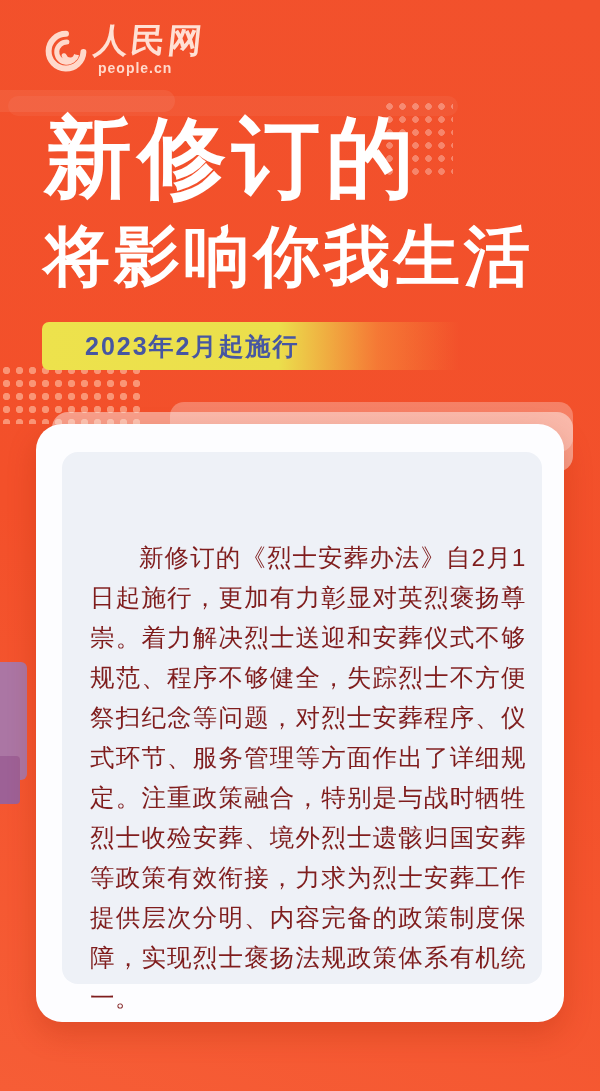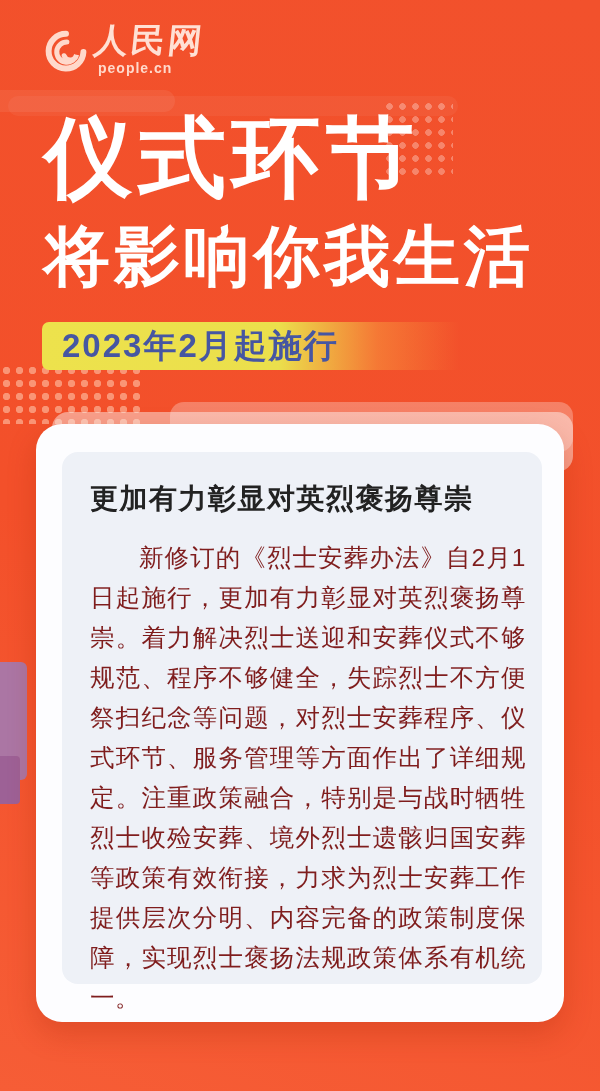--- a/index.html
+++ b/index.html
@@ -50,22 +50,22 @@
     background-size:13px 13px;
   }
   
   .badge{
     position:absolute;left:42px;top:322px;width:430px;height:48px;
     border-radius:7px;
     background:linear-gradient(90deg,#ede24c 0%,#ebdf4c 55%,rgba(247,153,61,0.55) 78%,rgba(247,110,45,0) 97%);
     display:flex;align-items:center;
   }
   .badge-label{
-    font-size:33px;font-weight:700;color:#4656a2;
-    letter-spacing:2px;padding-left:20px;white-space:nowrap;
+    font-size:25px;font-weight:700;color:#4656a2;
+    letter-spacing:2px;padding-left:20px;white-space:nowrap;margin-left:23px;
   }
   
   .purple-bar{position:absolute;left:0;top:662px;width:27px;height:118px;
     background:#ab76a4;border-radius:0 6px 6px 0;}
   .purple-bar-dark{position:absolute;left:0;top:756px;width:20px;height:48px;
     background:#9d6196;border-radius:0 4px 4px 0;}
   
   .ghost-far{position:absolute;left:170px;top:402px;width:403px;height:50px;
     border-radius:14px;background:rgba(255,255,255,0.28);}
   .ghost-near{position:absolute;left:52px;top:412px;width:521px;height:60px;
@@ -104,36 +104,35 @@
     </svg>
     <div class="logo-texts">
       <div class="logo-brand">人民网</div>
       <div class="logo-domain">people.cn</div>
     </div>
   </div>
 
   <div class="band2"></div>
   <div class="band1"></div>
 
-  <div class="title-line1">仪式环节</div>
+  <div class="title-line1">新修订的</div>
   <div class="title-line2">将影响你我生活</div>
 
   <div class="dots-title"></div>
   <div class="dots-badge"></div>
 
   <div class="badge">
     <span class="badge-label">2023年2月起施行</span>
   </div>
 
   <div class="purple-bar"></div>
   <div class="purple-bar-dark"></div>
 
   <div class="ghost-far"></div>
   <div class="ghost-near"></div>
 
   <div class="card">
     <div class="card-panel">
-      <div class="card-heading">更加有力彰显对英烈褒扬尊崇</div>
       <p class="card-body">新修订的《烈士安葬办法》自2月1日起施行，更加有力彰显对英烈褒扬尊崇。着力解决烈士送迎和安葬仪式不够规范、程序不够健全，失踪烈士不方便祭扫纪念等问题，对烈士安葬程序、仪式环节、服务管理等方面作出了详细规定。注重政策融合，特别是与战时牺牲烈士收殓安葬、境外烈士遗骸归国安葬等政策有效衔接，力求为烈士安葬工作提供层次分明、内容完备的政策制度保障，实现烈士褒扬法规政策体系有机统一。</p>
     </div>
   </div>
 
 </div>
 
 </body></html>

